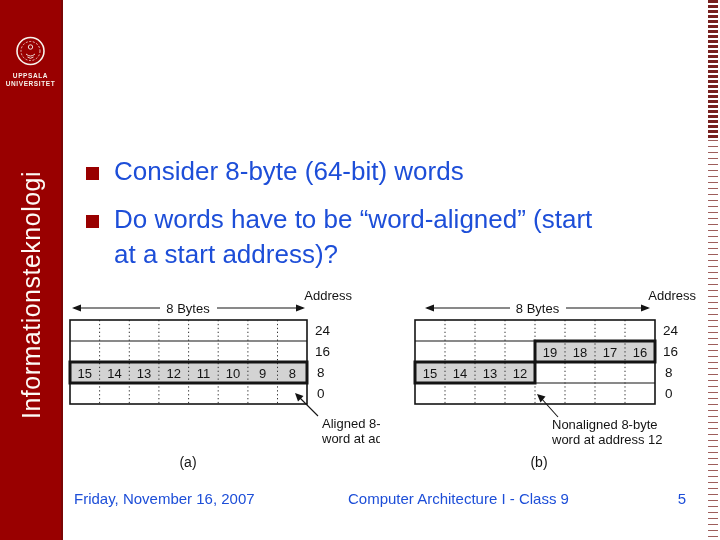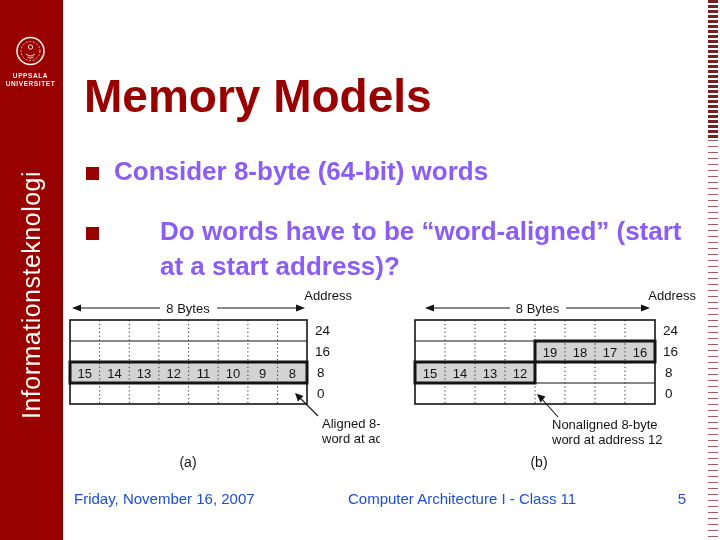--- a/index.html
+++ b/index.html
@@ -32,25 +32,25 @@
     height:400px;
     background:repeating-linear-gradient(to bottom,#9d5d5b 0px,#9d5d5b 1px,rgba(0,0,0,0) 1px,rgba(0,0,0,0) 6px);
   }
   .title{
     position:absolute; left:84px; top:72px; color:#990000;
     font-size:46px; font-weight:bold; line-height:48px; letter-spacing:0px;
   }
   .bullets{ position:absolute; left:84px; top:154px; width:626px; }
   .bullet-item{ position:absolute; left:0; display:flex; }
   .bullet-item.first{ top:0; }
-  .bullet-item.second{ top:60px;gap:46px; }
+  .bullet-item.second{ top:48px; }
   .bullet-sq{
     flex:0 0 auto; width:13px; height:13px; background:#990000; margin:13px 15px 0 2px;
   }
-  .bullet-text{ font-size:26px; line-height:35px; color:#8b5cf6;font-weight:bold; }
+  .bullet-text{ font-size:26px; line-height:35px; color:#1d4ed8; }
   .diag{ position:absolute; }
   .diag text{ font-family:"Liberation Sans", sans-serif; fill:#141414; }
   .diag .dlabel{ font-size:13px; }
   .diag .dnum{ font-size:13px; }
   .diag .daddr{ font-size:13.5px; }
   .diag .dtag{ font-size:14px; }
   .footer{ position:absolute; color:#1d4ed8; font-size:15px; }
   .footer.date{ left:74px; top:490px; }
   .footer.course{ left:348px; top:490px; }
   .footer.page{ left:672px; top:490px; width:20px; text-align:center; }
@@ -72,21 +72,20 @@
       <div>UNIVERSITET</div>
     </div>
     <div class="vertical-text">Informationsteknologi</div>
   </div>
 
   <div class="edge-dashes">
     <div class="thick"></div>
     <div class="thin"></div>
   </div>
 
-  <div class="title">Memory Models</div>
 
   <div class="bullets">
     <div class="bullet-item first">
       <div class="bullet-sq"></div>
       <div class="bullet-text">
         <div>Consider 8-byte (64-bit) words</div>
       </div>
     </div>
     <div class="bullet-item second">
       <div class="bullet-sq"></div>
@@ -200,16 +199,16 @@
       <text class="daddr" x="265" y="115">0</text>
     </g>
     <line x1="158" y1="134" x2="141" y2="115" stroke="#141414" stroke-width="1.1"></line>
     <polygon points="137,111 145.5,113.5 140.5,119.5" fill="#141414"></polygon>
     <text class="dlabel" x="152" y="146">Nonaligned 8-byte</text>
     <text class="dlabel" x="152" y="161">word at address 12</text>
     <text class="dtag" x="139" y="184" text-anchor="middle">(b)</text>
   </svg>
 
   <div class="footer date">Friday, November 16, 2007</div>
-  <div class="footer course">Computer Architecture I - Class 11</div>
+  <div class="footer course">Computer Architecture I - Class 9</div>
   <div class="footer page">5</div>
 
 </div>
 
 </body></html>

